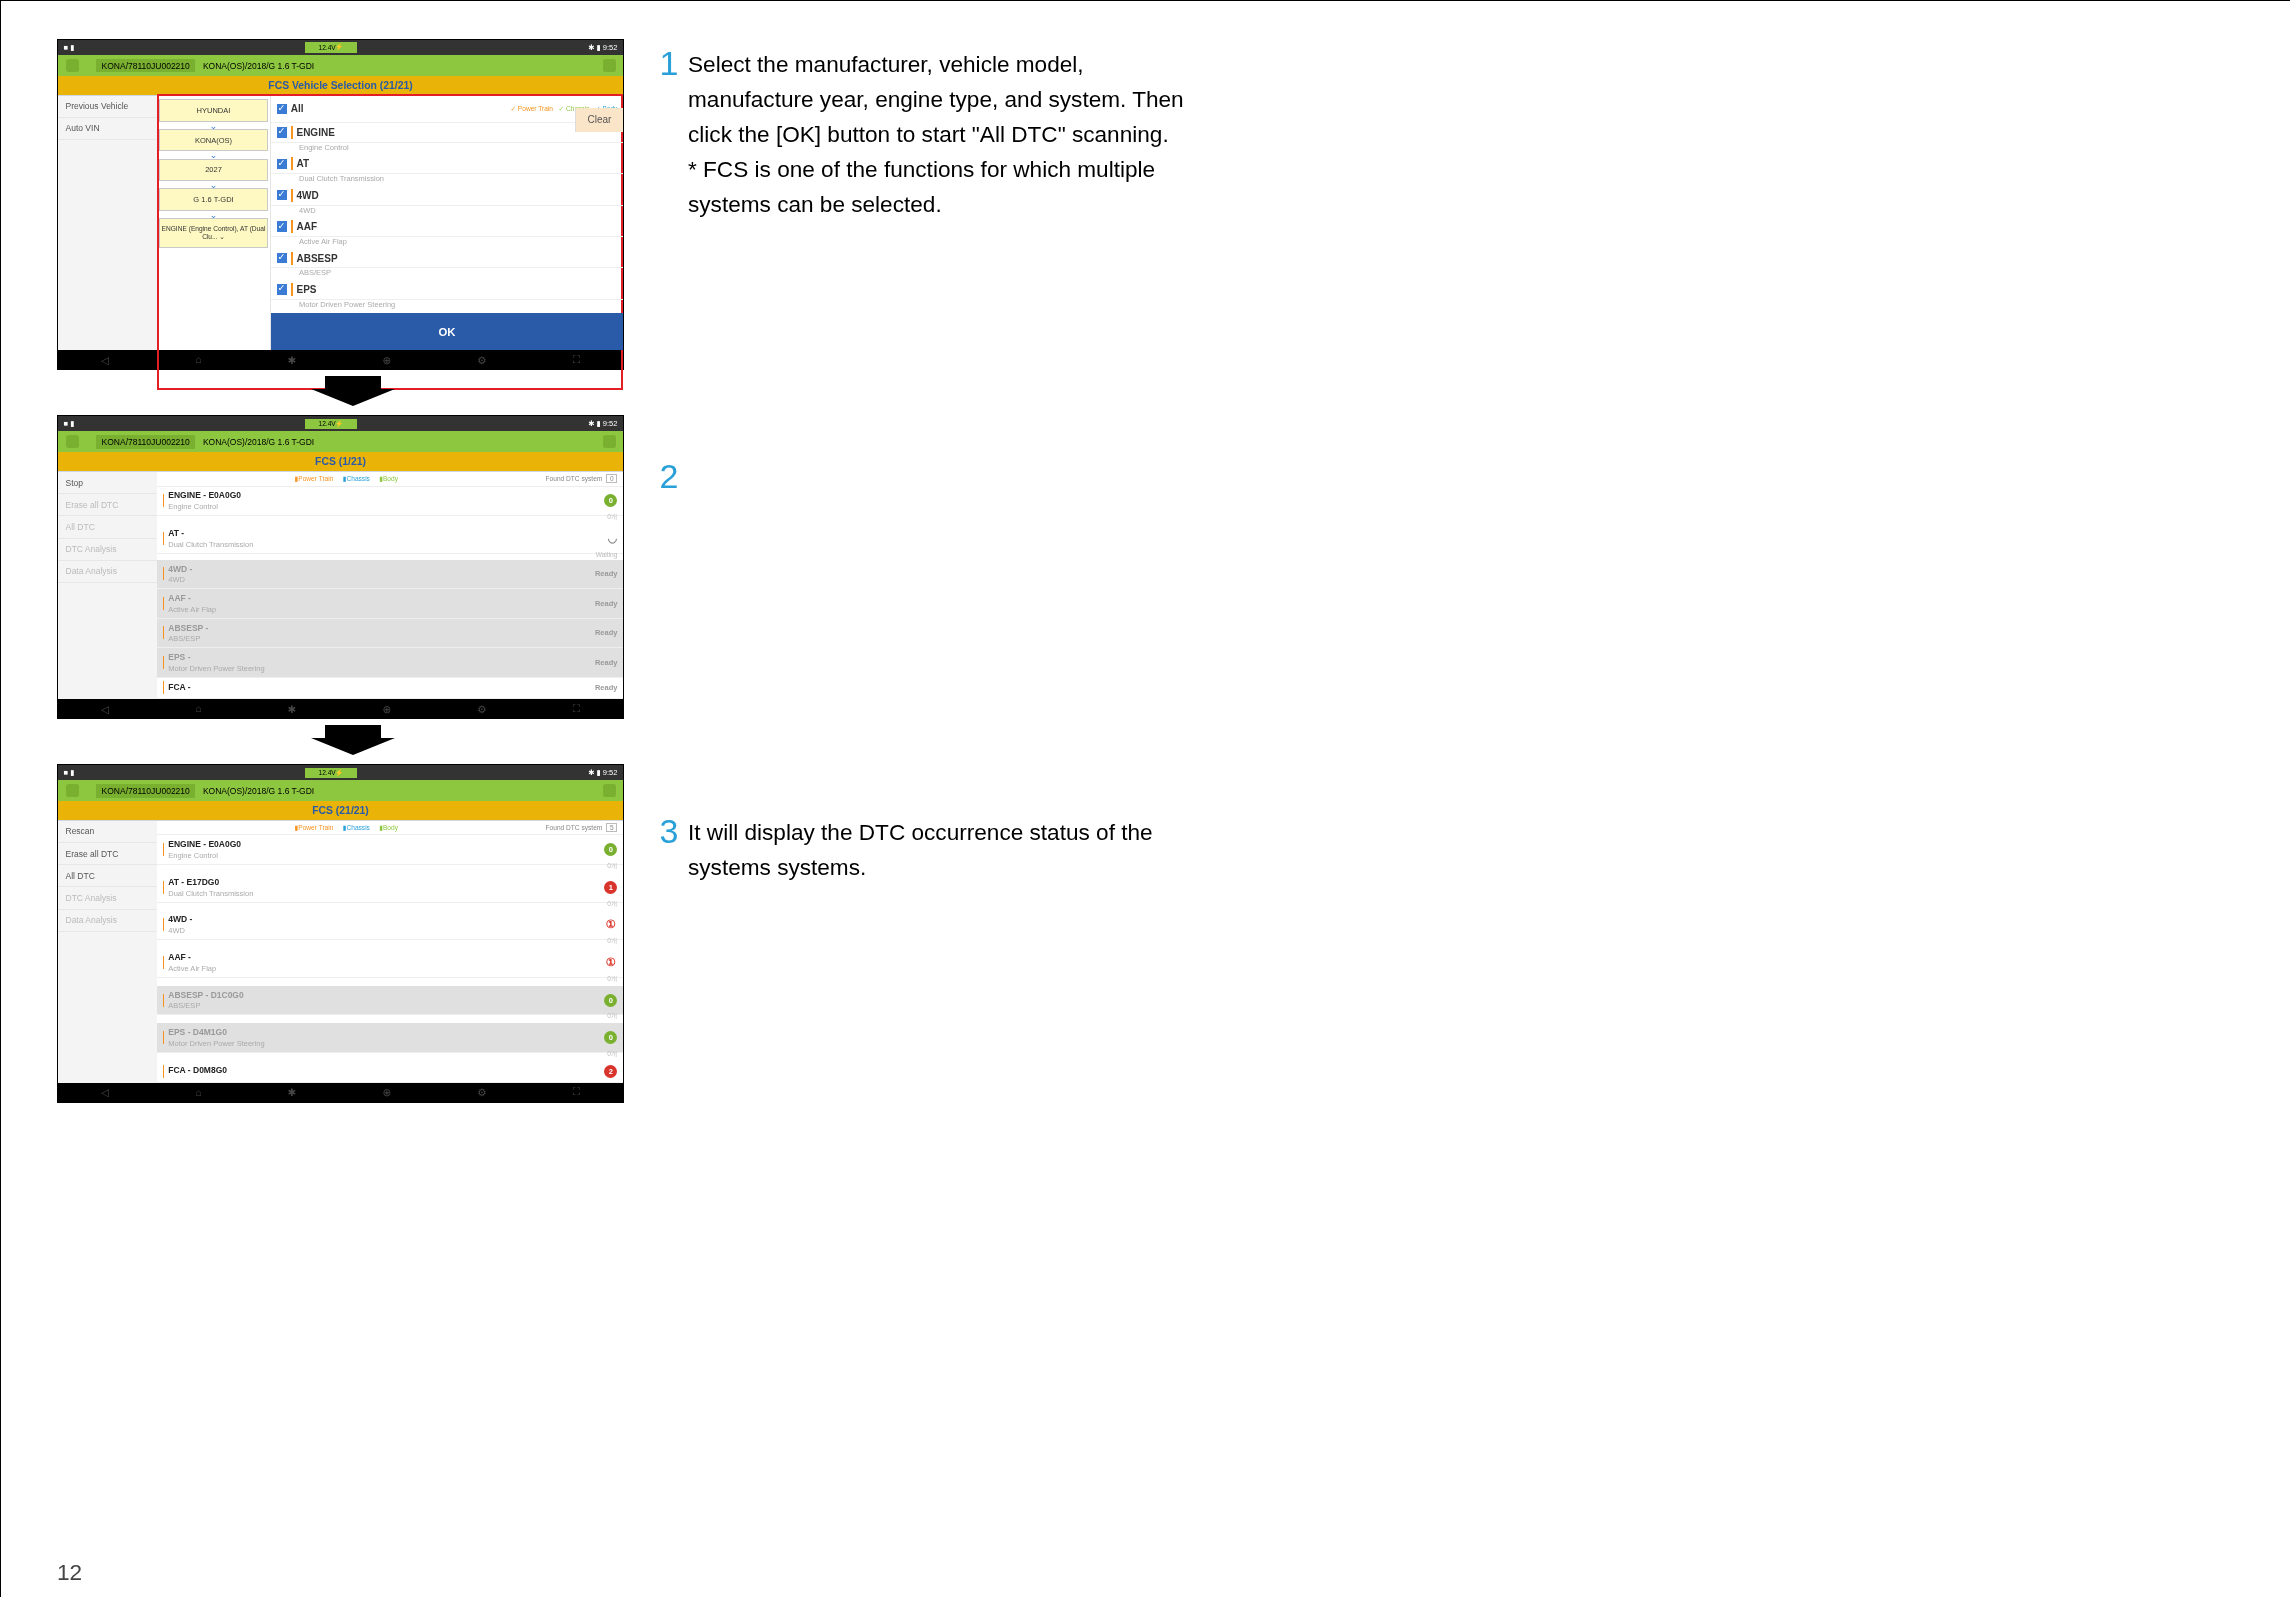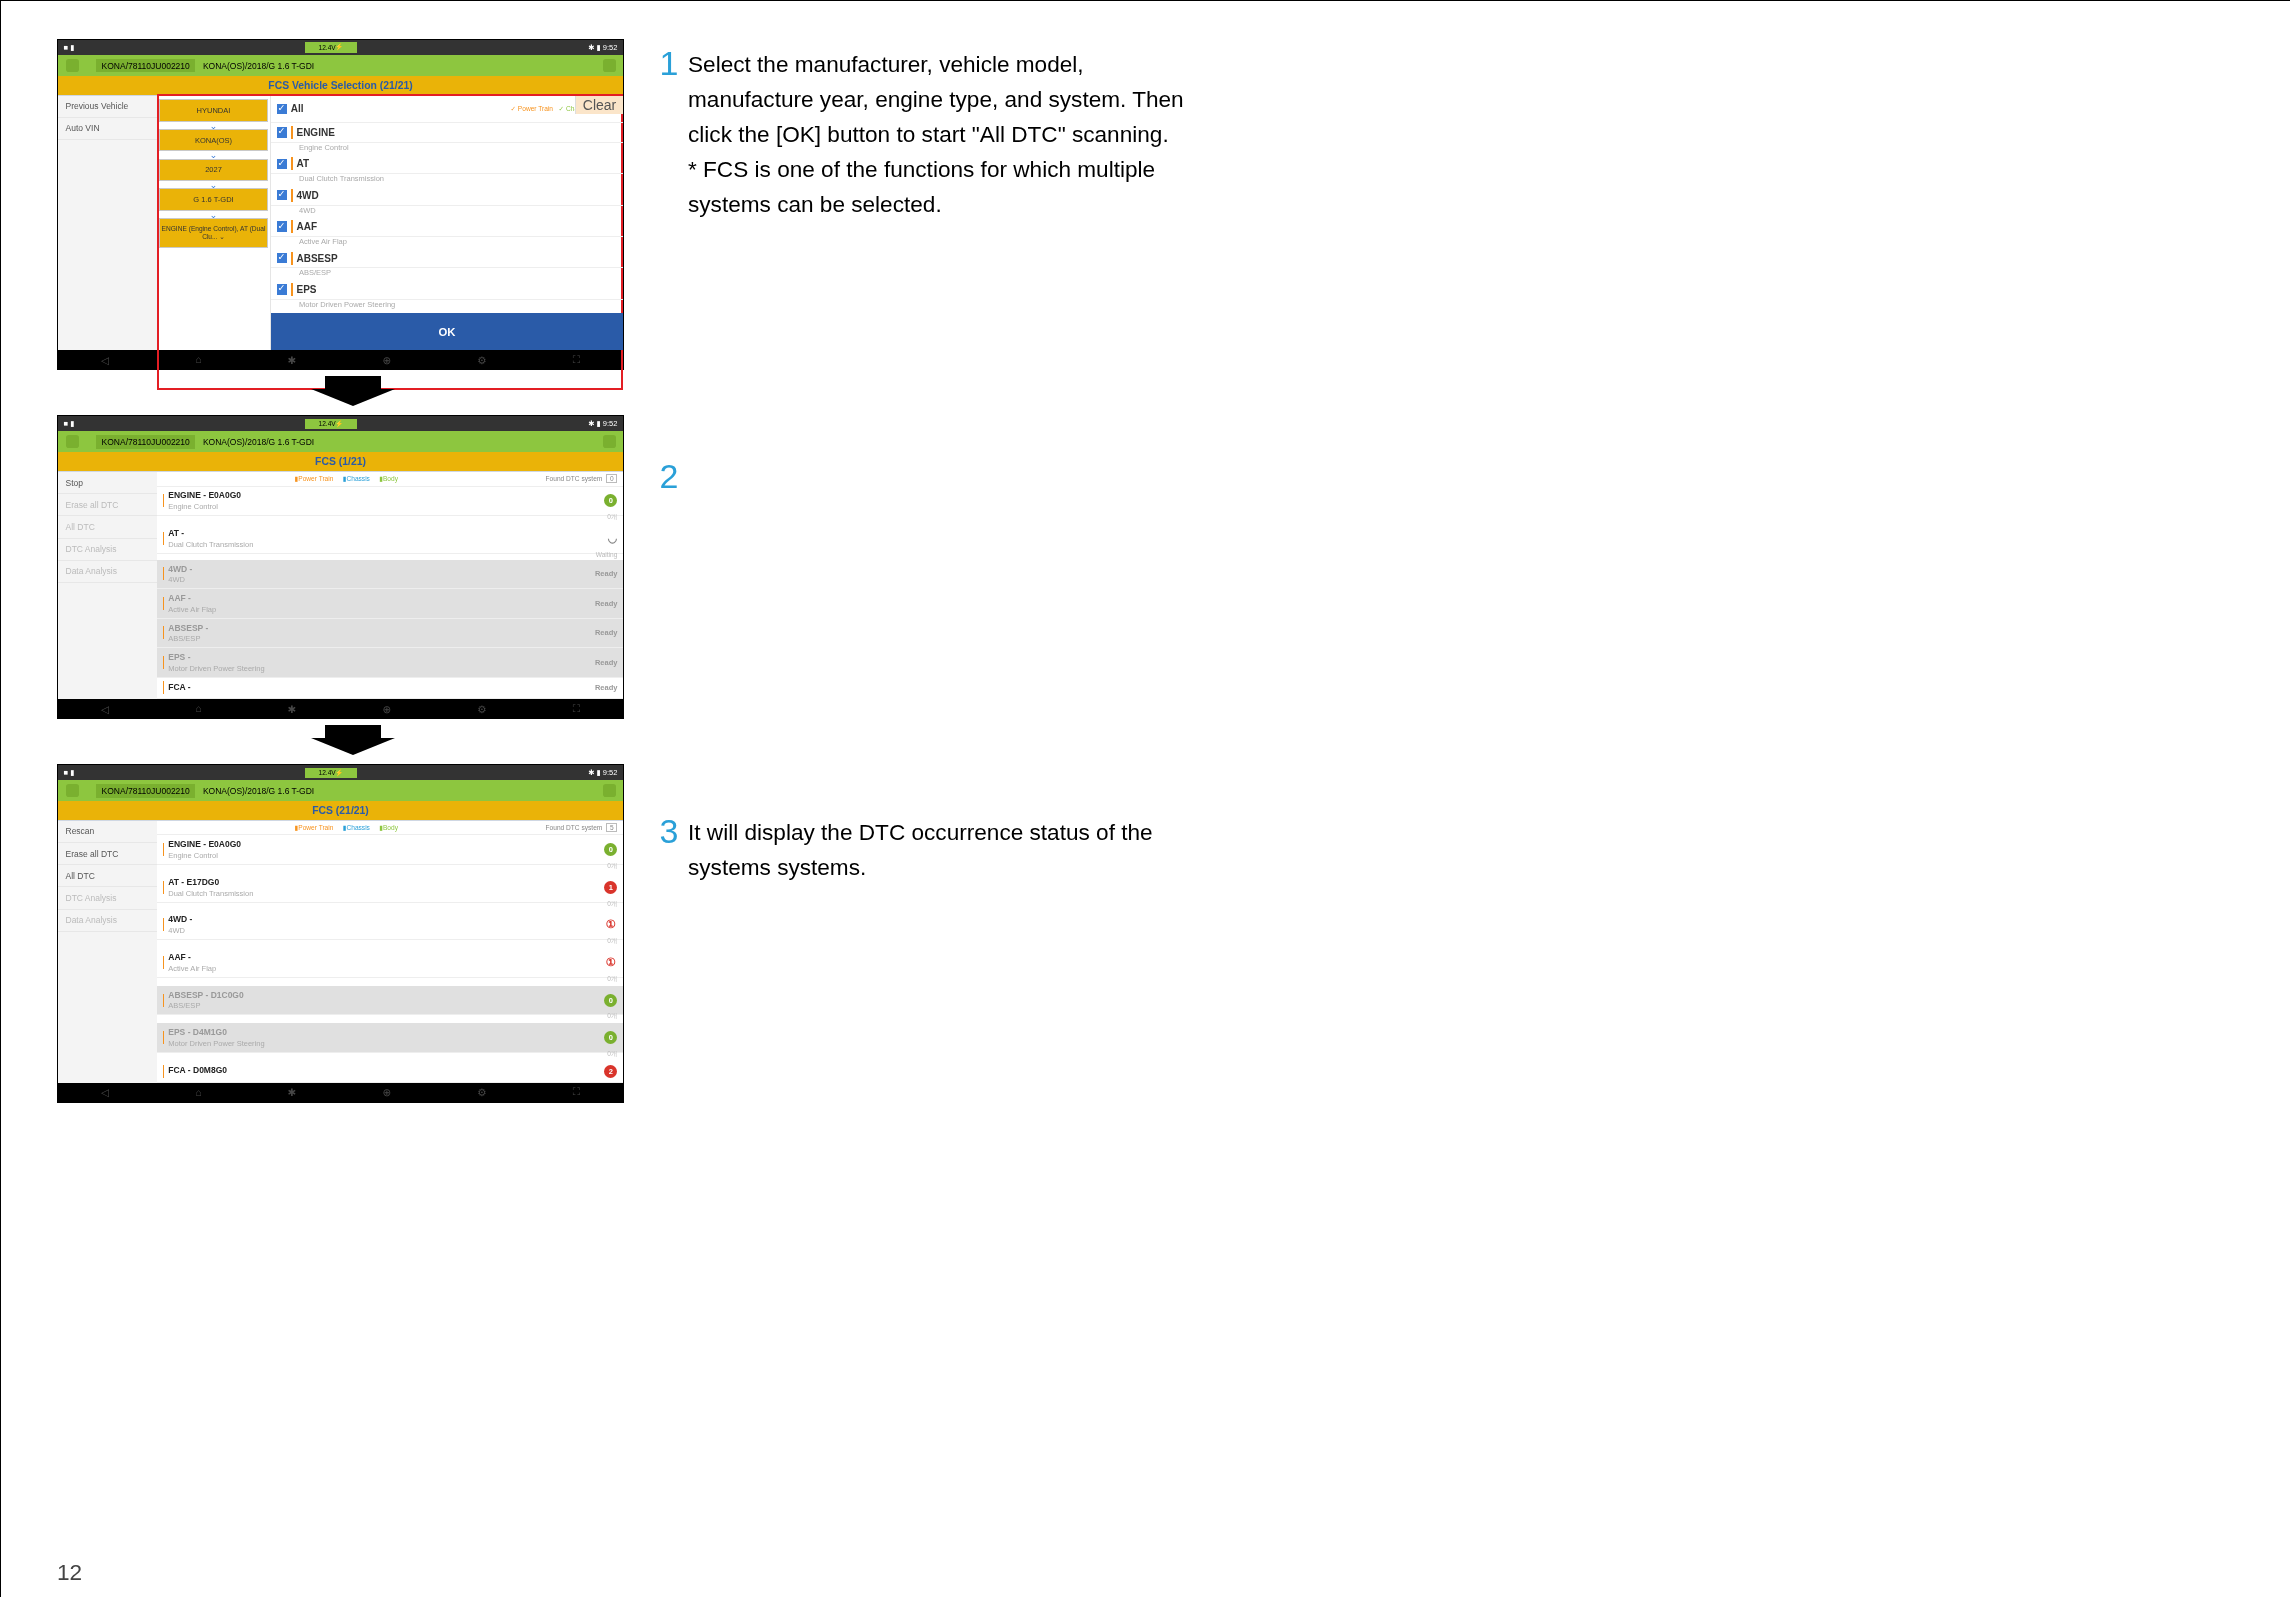--- a/index.html
+++ b/index.html
@@ -22,36 +22,36 @@
   .panel{background:#fff}
   .title-row{background:#eab308;color:#2a5ba8;font-size:10.4px;font-weight:bold;text-align:center;padding:3.8px 0;border-bottom:0.9px solid #cfd7e3}
   .body-area{display:flex}
   .side{width:99px;flex:0 0 99px;background:#f4f4f4;font-size:8.5px;color:#555}
   .side .item{padding:5.6px 7.5px;border-bottom:0.9px solid #e7e7e7}
   .side .item.dim{color:#bbb}
   .main{flex:1;background:#fff;position:relative;min-height:0}
 
   
   .sel-col{width:113px;flex:0 0 113px;display:flex;flex-direction:column;align-items:center;padding-top:3.8px}
-  .sel-box{width:104px;border:0.9px solid #c9c9c9;background:#eab308;text-align:center;font-size:7.5px;padding:5.6px 1.9px;color:#333}
+  .sel-box{width:104px;border:0.9px solid #c9c9c9;background:#fef9c3;text-align:center;font-size:7.5px;padding:5.6px 1.9px;color:#333}
   .sel-box.small{font-size:6.6px;line-height:8.5px}
   .down-ch{color:#3a7bd5;font-size:9.4px;line-height:7.5px}
   .list1{flex:1}
   .chk-row{display:flex;align-items:center;padding:2.8px 5.6px;border-bottom:0.9px solid #eee}
   .chk{width:10.4px;height:10.4px;background:#3a7bd5;margin-right:3.8px;position:relative;flex:0 0 10.4px}
   .chk::after{content:"✓";position:absolute;left:0.9px;top:-1.9px;color:#fff;font-size:9.4px}
   .bar-accent{width:1.9px;height:13px;background:#f7931e;margin-right:3.8px;flex:0 0 1.9px}
   .lbl{font-size:10px;font-weight:bold;color:#333}
   .sub{font-size:7.5px;color:#aaa;padding:0 0 2.8px 28px}
   .legend{font-size:6.6px;margin-left:auto;display:flex;gap:5.6px}
   .legend span{white-space:nowrap}
   .legend .pt{color:#f7931e}
   .legend .ch{color:#8dc63f}
   .legend .bd{color:#2aa0d8}
-  .clear-cell{position:absolute;right:0;top:0;width:47px;height:18px;border-left:0.9px solid #ddd;background:#fbe5c9;font-size:14px;display:flex;align-items:center;justify-content:center;color:#555}
+  .clear-cell{position:absolute;right:0;top:12px;width:47px;height:24px;border-left:0.9px solid #ddd;background:#fbe5c9;font-size:10px;display:flex;align-items:center;justify-content:center;color:#555}
   .ok-bar{height:37px;background:#2a5ba8;color:#fff;font-size:11.3px;font-weight:bold;display:flex;align-items:center;justify-content:center;margin-top:1.9px}
   .red-box{position:absolute;border:2.8px solid #e31e24;pointer-events:none}
   .nav-bar{height:19px;background:#000;display:flex;align-items:center;justify-content:space-around;color:#666;font-size:10.4px}
   .nav-bar span{opacity:.7}
 
   
   .scan-row{display:flex;align-items:center;padding:3.8px 5.6px;border-bottom:0.9px solid #eee}
   .scan-row.grey{background:#e0e0e0;color:#999}
   .scan-row .title{font-size:8.5px;font-weight:bold}
   .scan-row .title .desc{display:block;font-weight:normal;font-size:7.5px;color:#aaa;margin-top:1.9px}

